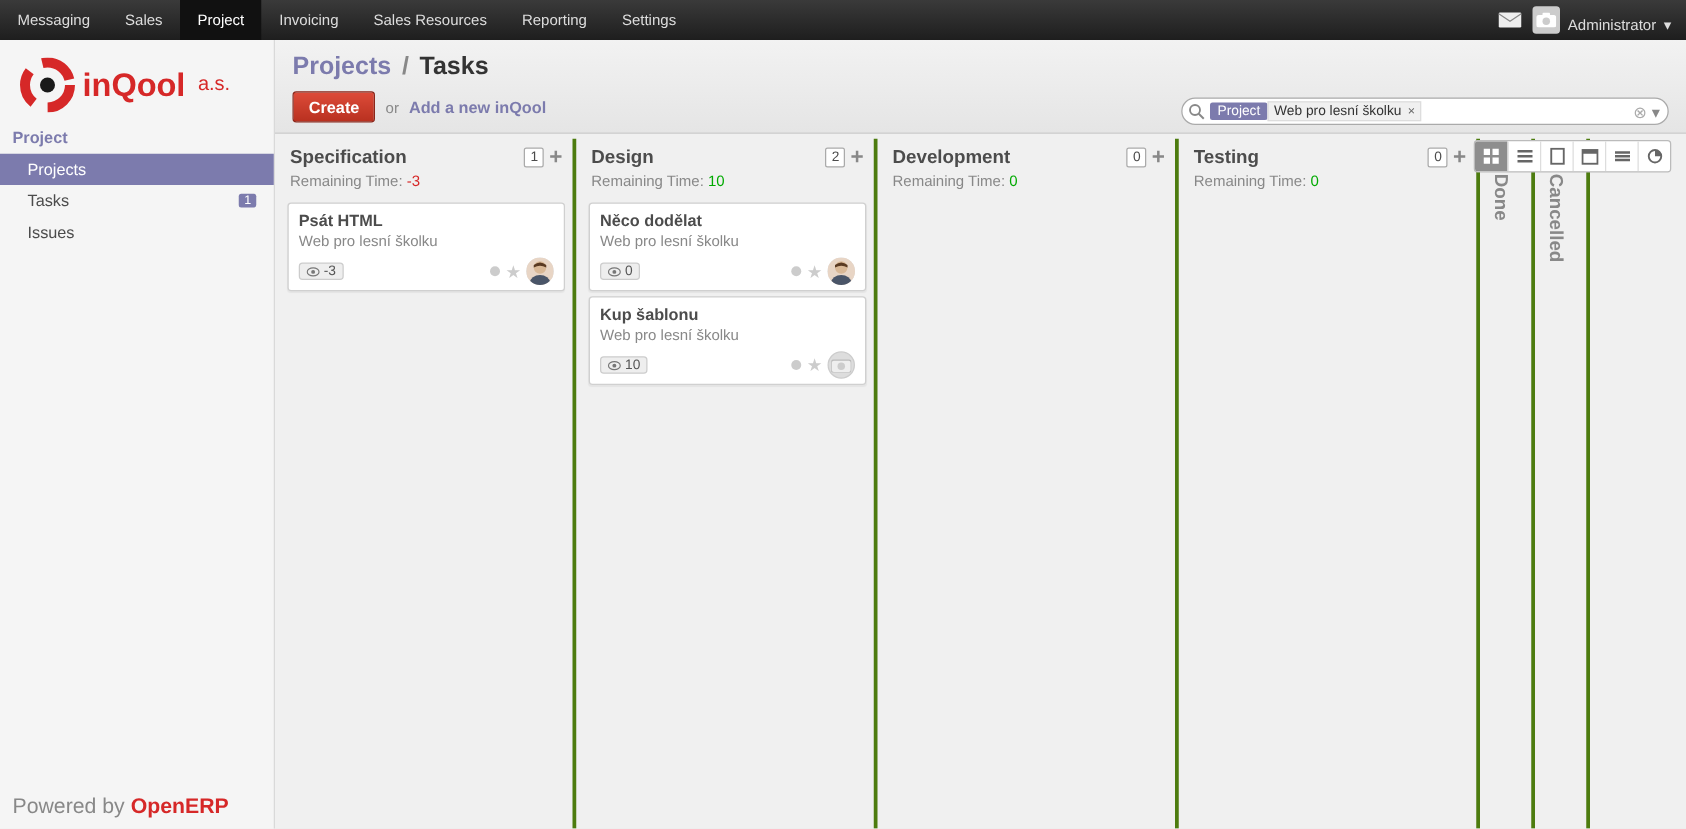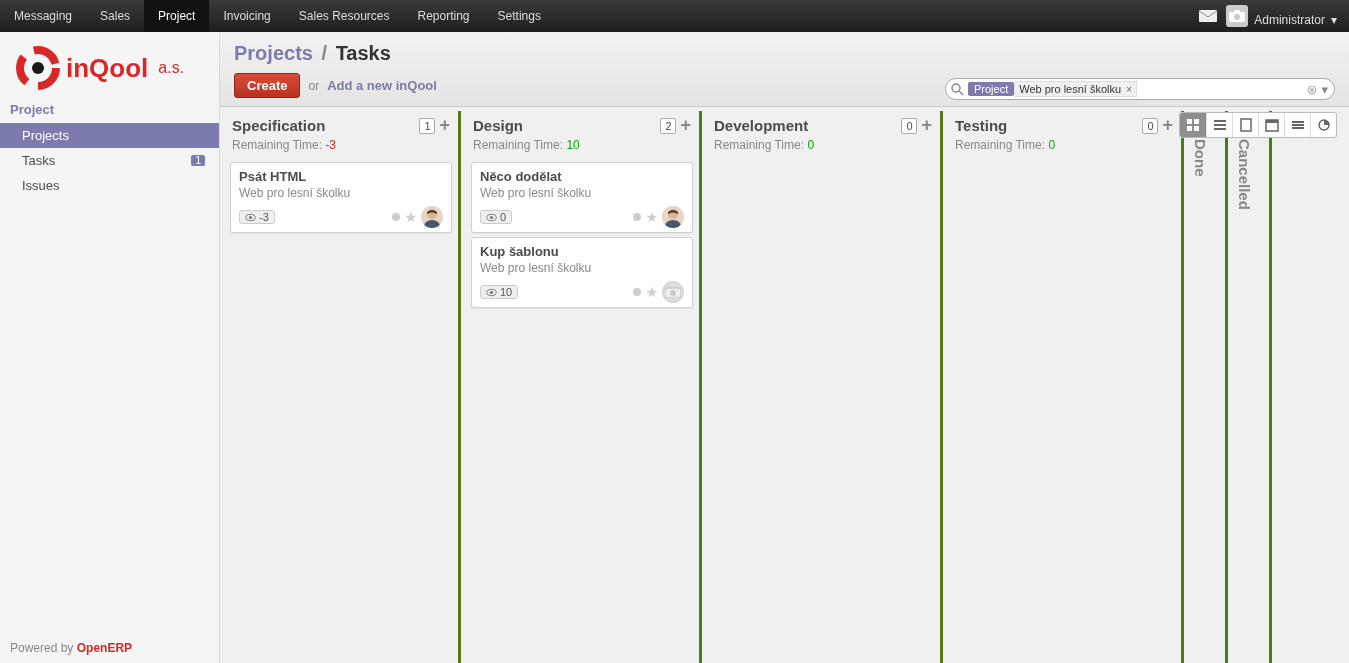--- a/index.html
+++ b/index.html
@@ -21,21 +21,21 @@
 
 .logo { padding: 14px 10px 6px 16px; display:flex; align-items:center; gap:6px;}
 .logo .mark { width:44px; height:44px; }
 .logo .name { font-size: 26px; font-weight: bold; color: #d62828; }
 .logo .suffix { font-size: 16px; color: #d62828; margin-left:4px;}
 
 .side-section { font-size:13px; font-weight:bold; color:#7c7bad; padding:6px 10px; }
 .side-item { padding:5px 10px 5px 22px; cursor:pointer; display:flex; align-items:center; }
 .side-item .bdg { margin-left:auto; background:#7c7bad; color:#fff; font-size:10px; padding:0 4px; border-radius:2px; margin-right:4px;}
 .side-item.active { background:#7c7bad; color:#fff; }
-.side-foot { margin-top:auto; padding:8px 10px; font-size:12px; color:#888;}
+.side-foot { margin-top:auto; padding:8px 10px; font-size:17px; color:#888;}
 
 
 .header { background: linear-gradient(#f2f2f2,#e5e5e5); padding: 10px 14px 8px; border-bottom:1px solid #ccc; }
 .crumb { font-size: 20px; color:#333; font-weight:bold; }
 .crumb .link { color:#7c7bad; cursor:pointer; }
 .crumb .sep { color:#888; margin:0 3px; }
 .header-row2 { display:flex; align-items:center; margin-top:8px; gap:8px;}
 .btn-create { background: linear-gradient(#dd4b39,#b93120); border:1px solid #8b261a; color:#fff; padding:4px 12px; border-radius:3px; font-size:13px; cursor:pointer; font-weight:bold;}
 .orword { color:#888; font-size:12px;}
 .addcol { color:#7c7bad; font-weight:bold; cursor:pointer; font-size:13px;}

